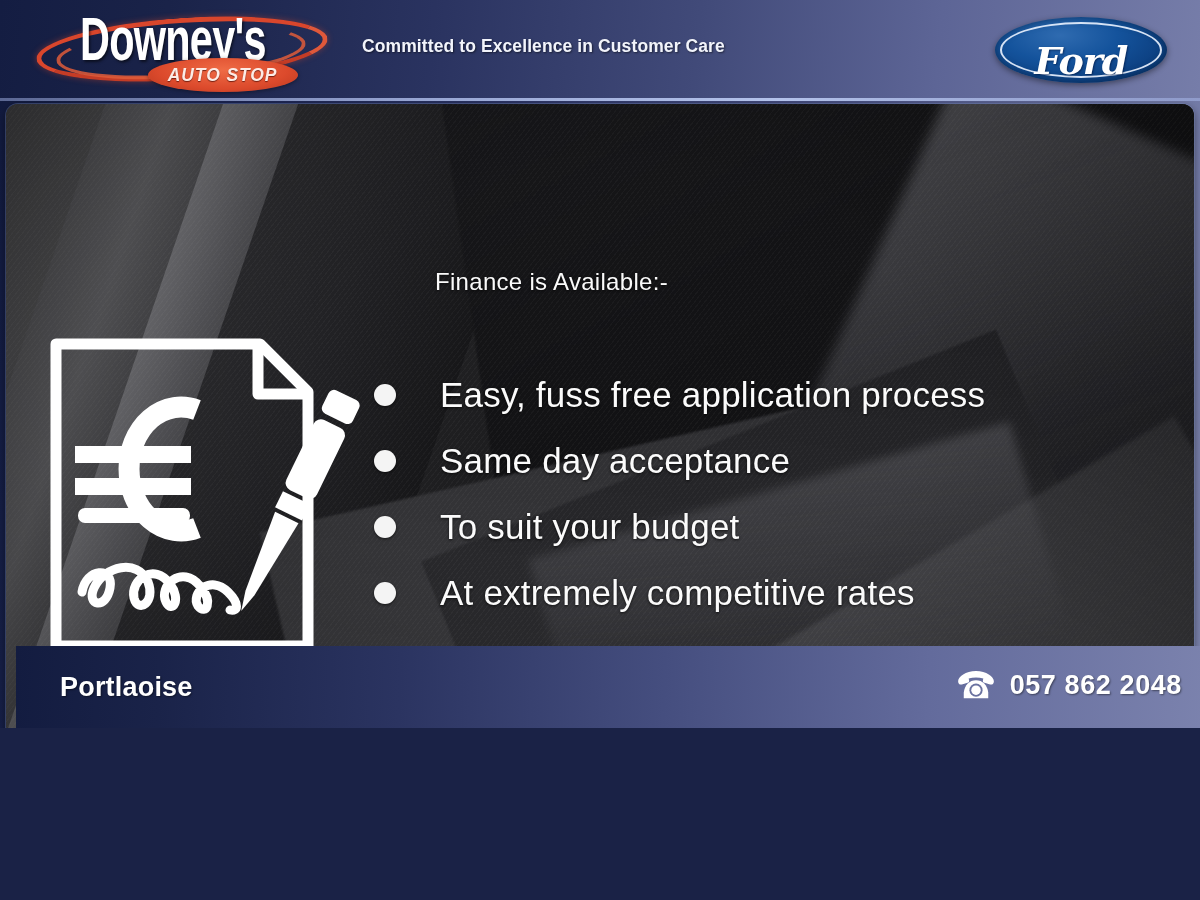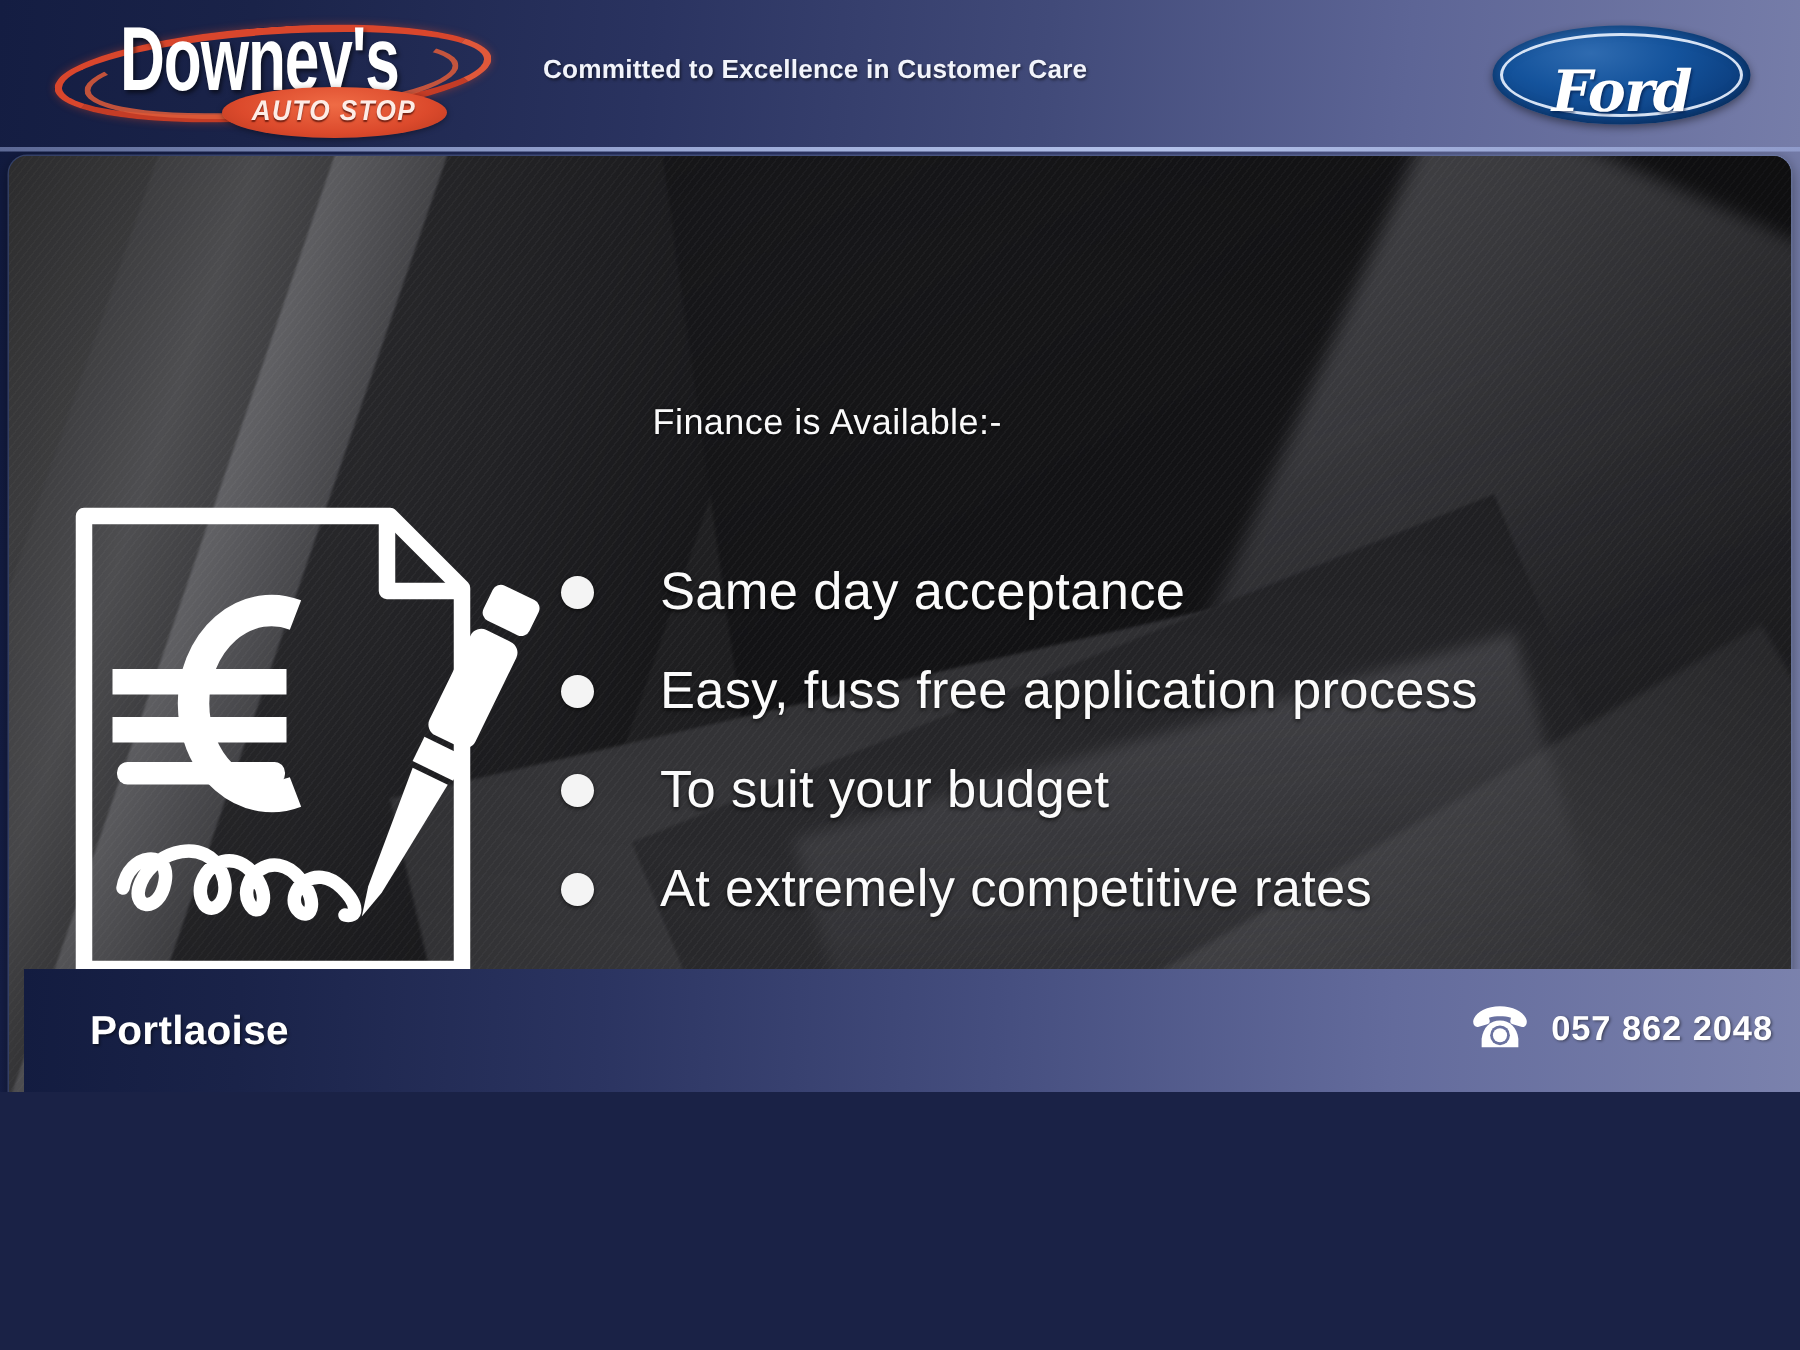--- a/index.html
+++ b/index.html
@@ -349,21 +349,21 @@
   }
   .footer-phone {
     position: absolute;
     right: 34px; top: 23px;
     display: flex;
     align-items: center;
     gap: 15px;
   }
   .phone-icon { width: 38px; height: 32px; flex: 0 0 auto; }
   .phone-number {
-    font-size: 23px;
+    font-size: 27px;
     font-weight: 700;
     color: #ffffff;
     letter-spacing: .6px;
     text-shadow: 1px 1px 2px rgba(0,0,0,.45);
     white-space: nowrap;
   }
 </style>
 </head>
 <body>
 
@@ -428,25 +428,25 @@
           <rect x="238" y="166" width="30" height="18" fill="#ffffff"></rect>
           <path d="M240 188 L266 188 L258 272 L253 292 L248 272 Z" fill="#ffffff"></path>
         </g>
       </svg>
 
       <div class="headline">Finance is Available:-</div>
 
       <ul class="bullets">
         <li class="bullet-row">
           <span class="bullet-dot"></span>
-          <span class="bullet-text">Same day acceptance</span>
+          <span class="bullet-text">Easy, fuss free application process</span>
         </li>
         <li class="bullet-row">
           <span class="bullet-dot"></span>
-          <span class="bullet-text">Easy, fuss free application process</span>
+          <span class="bullet-text">Same day acceptance</span>
         </li>
         <li class="bullet-row">
           <span class="bullet-dot"></span>
           <span class="bullet-text">To suit your budget</span>
         </li>
         <li class="bullet-row">
           <span class="bullet-dot"></span>
           <span class="bullet-text">At extremely competitive rates</span>
         </li>
       </ul>

